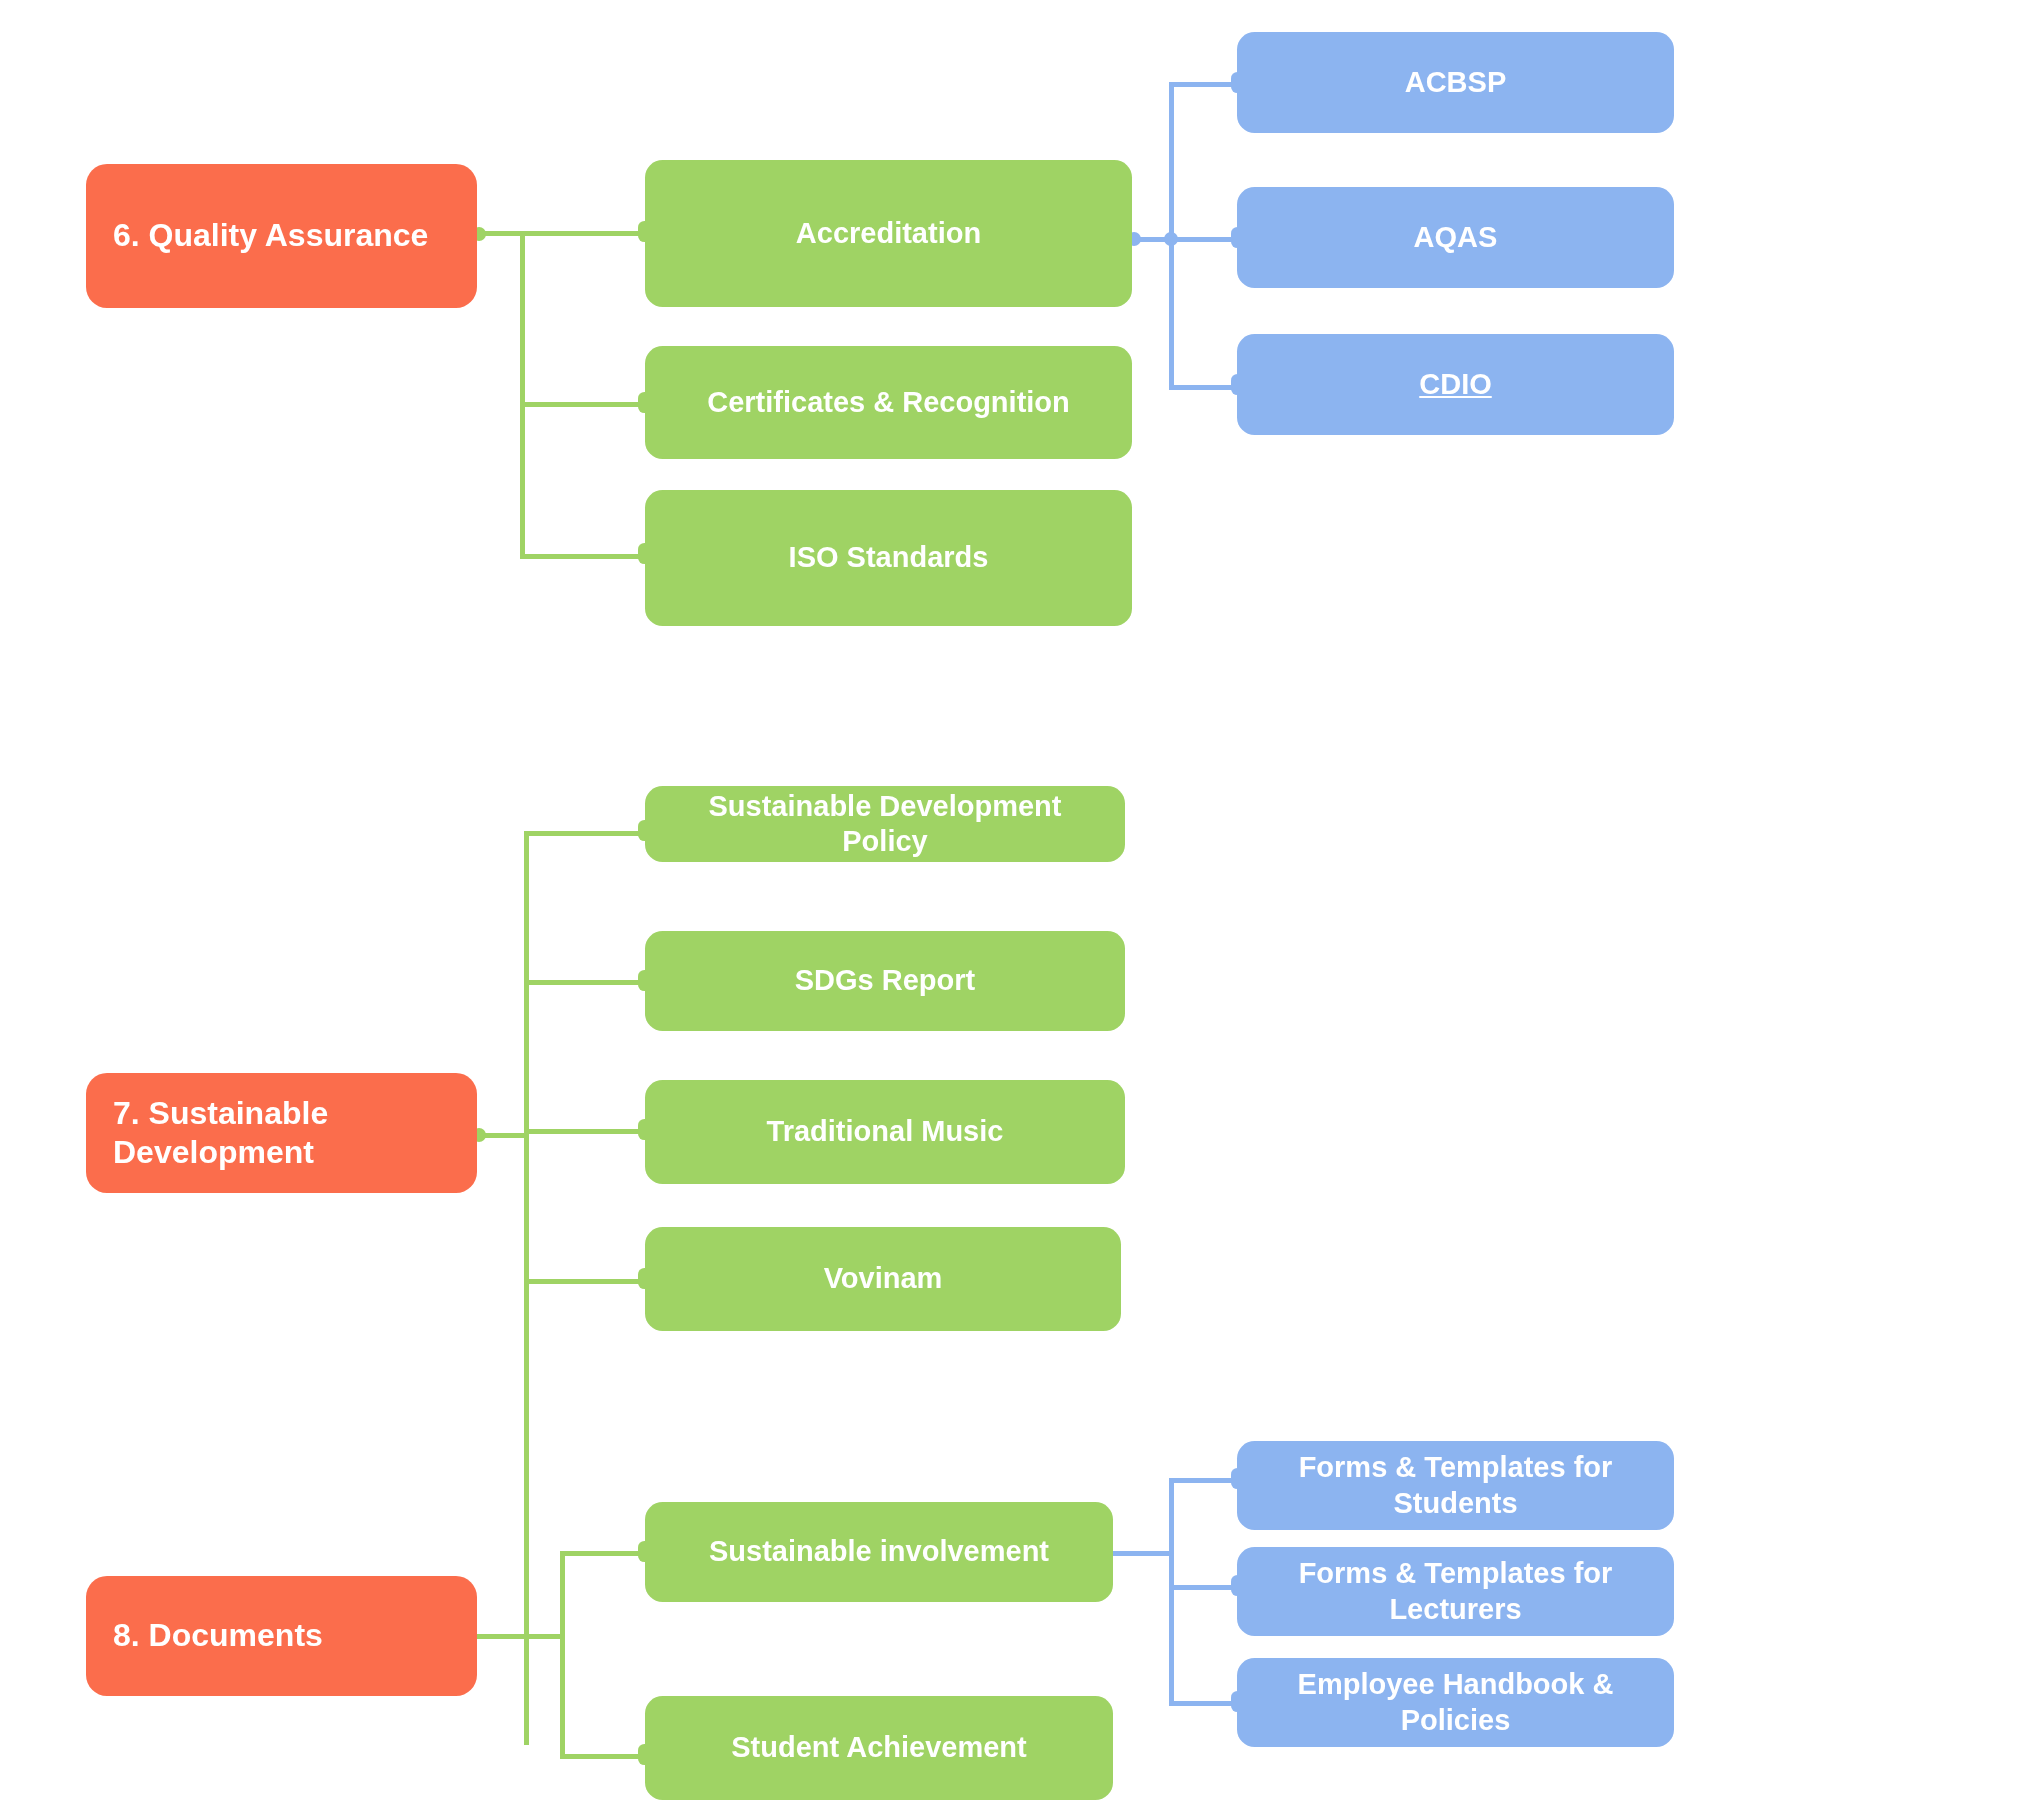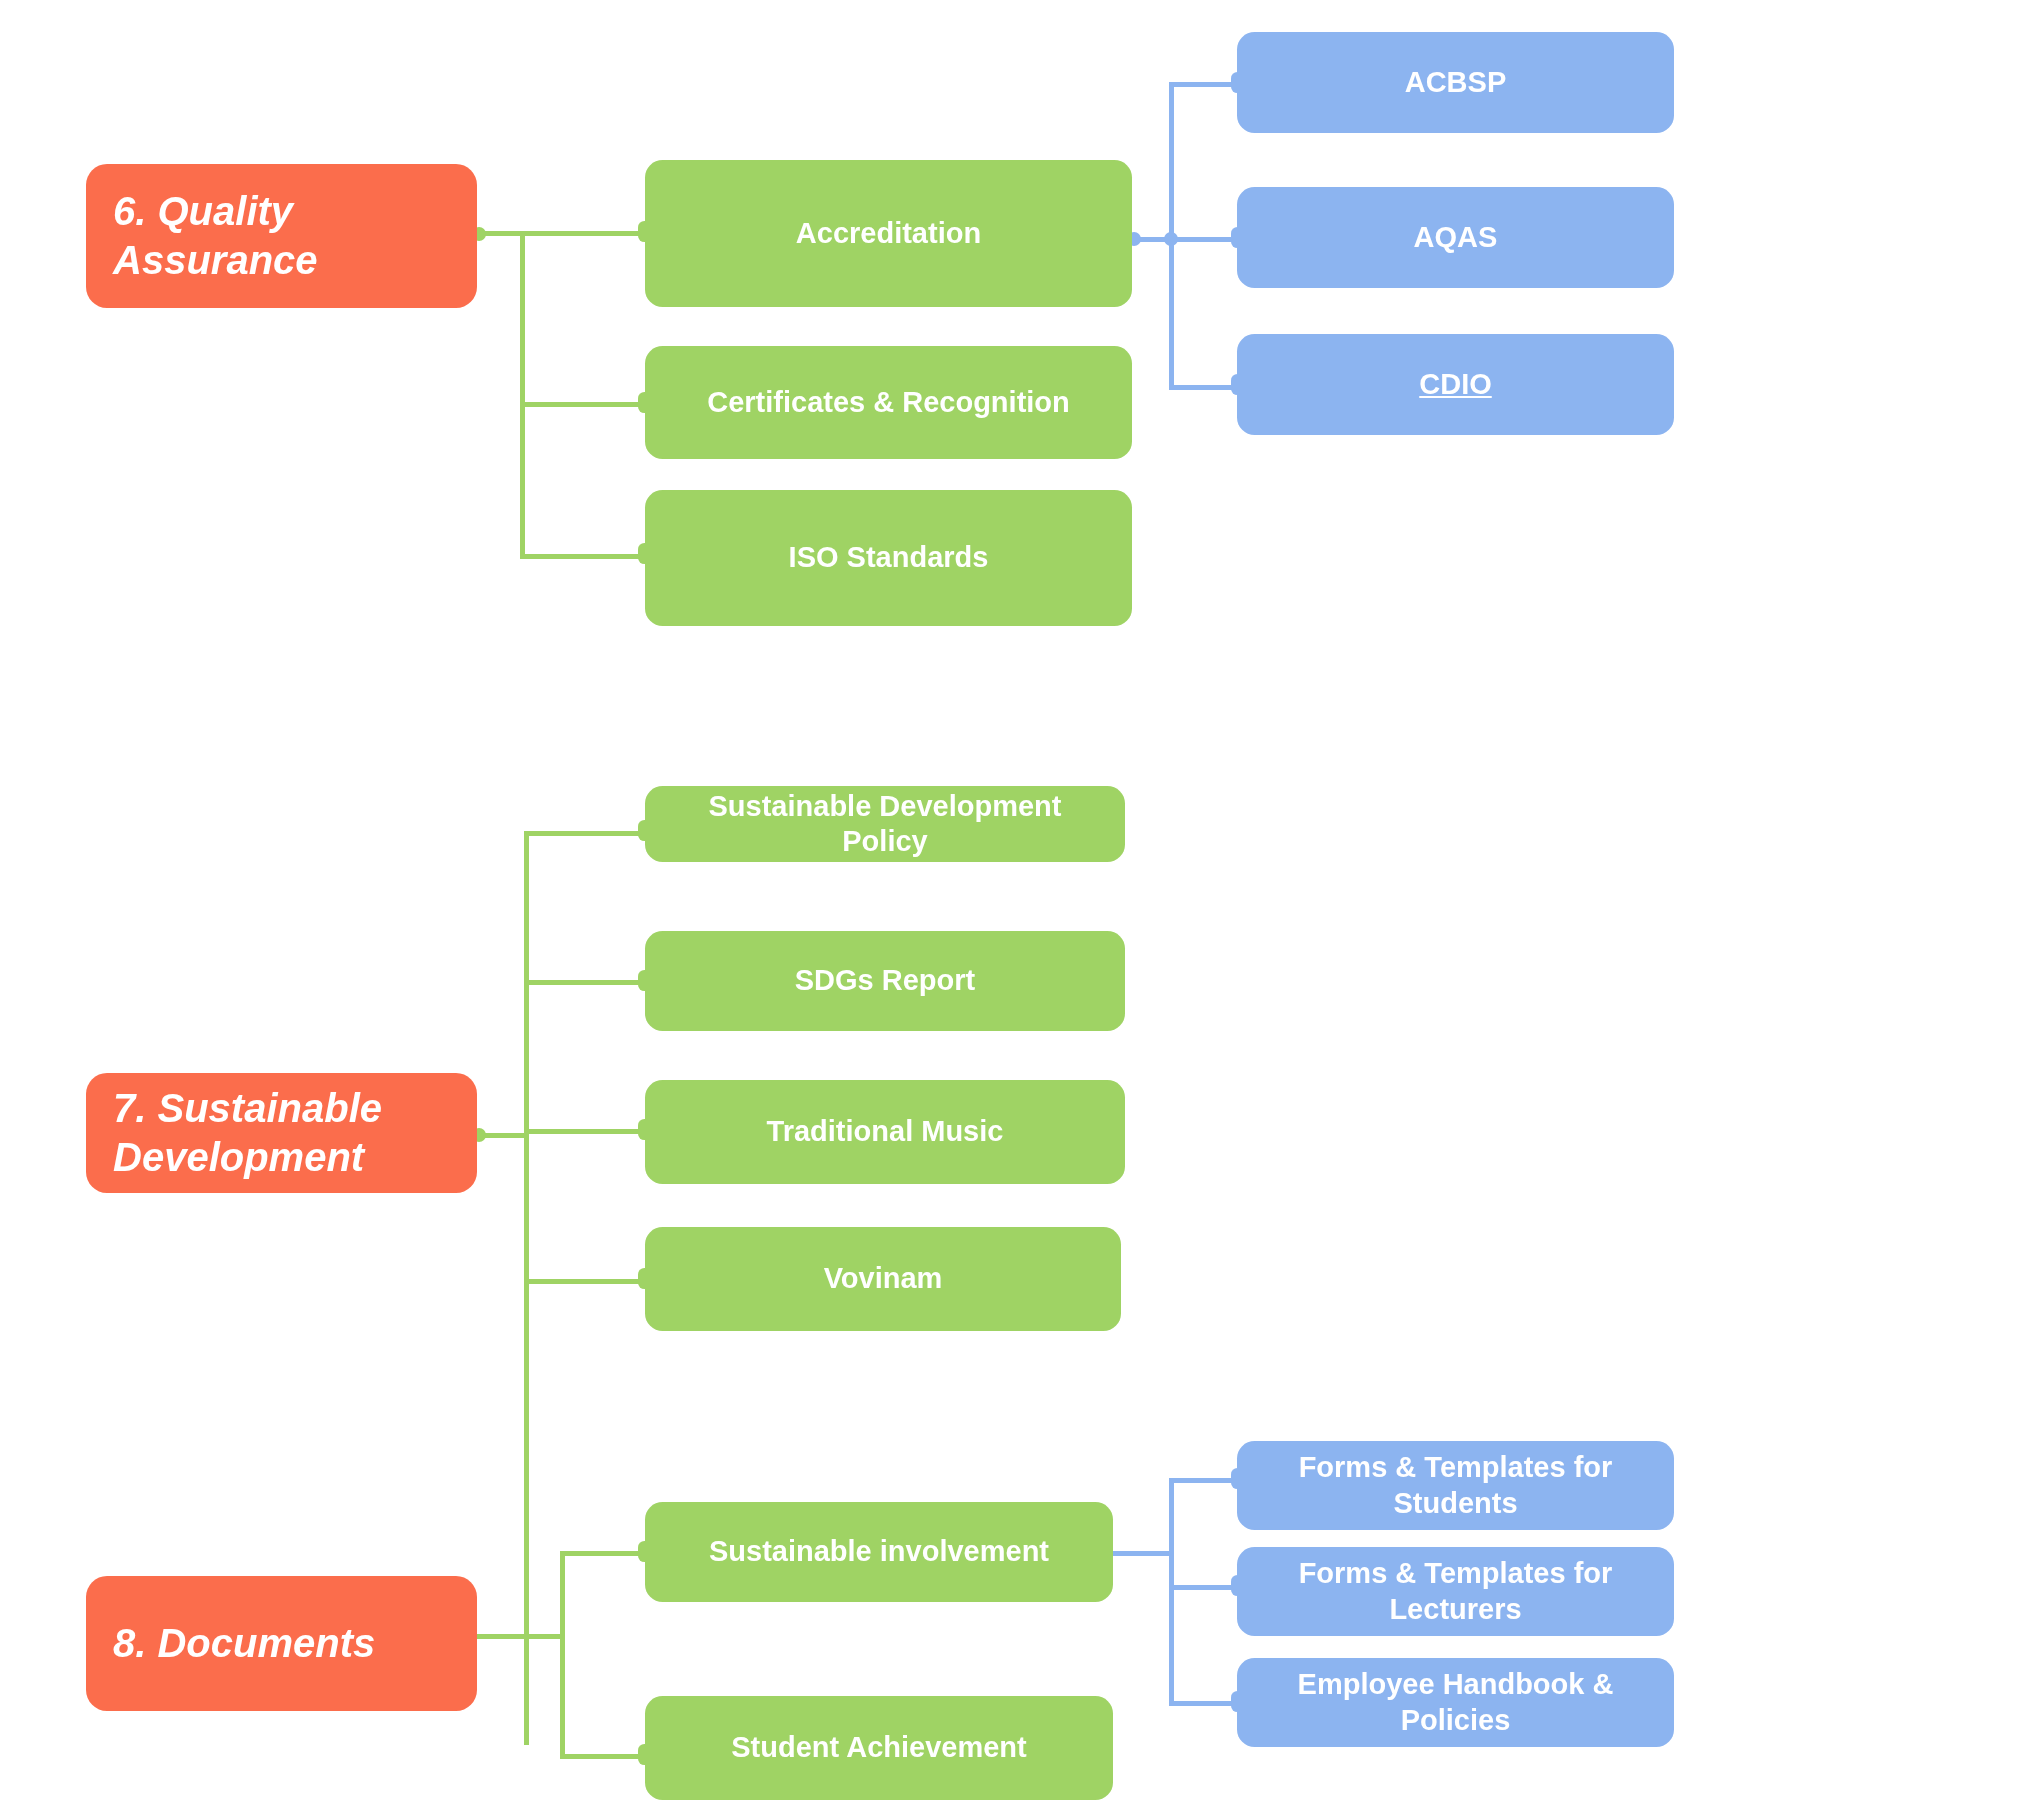--- a/index.html
+++ b/index.html
@@ -4,21 +4,21 @@
 <style>
   html,body{margin:0;padding:0;background:#ffffff;}
   body{font-family:"Liberation Sans",sans-serif;}
   #canvas{position:relative;width:2043px;height:1805px;background:#ffffff;overflow:hidden;}
 
   .node{position:absolute;box-sizing:border-box;display:flex;align-items:center;
         justify-content:center;text-align:center;color:#ffffff;font-weight:bold;
         border-radius:17.6px;padding:4.8px 21px;line-height:1.22;}
   .node.root{justify-content:flex-start;text-align:left;border-radius:21px;padding-left:27px;}
 
-  .lvl1{background:#FB6D4C;font-size:40px;font-style:italic;}
+  .lvl1{background:#FB6D4C;font-size:32px;}
   .lvl2{background:#9FD364;font-size:29px;}
   .lvl3{background:#8CB4F0;font-size:29px;}
 
   
   .ln{position:absolute;}
   .h{height:4.8px;}
   .v{width:4.8px;}
   .g{background:#9FD364;}
   .b{background:#8CB4F0;}
   .dot{position:absolute;width:14.4px;height:14.4px;border-radius:50%;}
@@ -92,21 +92,21 @@
 
   <div class="ln h b" style="left:1113px;top:1551px;width:61px;"></div>
   <div class="ln v b" style="left:1169px;top:1478px;height:228px;"></div>
   <div class="ln h b" style="left:1169px;top:1478px;width:73px;"></div>
   <div class="ln h b" style="left:1169px;top:1585px;width:73px;"></div>
   <div class="ln h b" style="left:1169px;top:1701px;width:73px;"></div>
   <div class="nub b" style="left:1231px;top:1468px;"></div>
   <div class="nub b" style="left:1231px;top:1575px;"></div>
   <div class="nub b" style="left:1231px;top:1691px;"></div>
 
-  <div class="node lvl1 root" style="left:86px;top:1576px;width:391px;height:135px;">8. Documents</div>
+  <div class="node lvl1 root" style="left:86px;top:1576px;width:391px;height:120px;">8. Documents</div>
 
   <div class="node lvl2" style="left:645px;top:1502px;width:468px;height:100px;">Sustainable involvement</div>
   <div class="node lvl2" style="left:645px;top:1696px;width:468px;height:104px;">Student Achievement</div>
 
   <div class="node lvl3" style="left:1237px;top:1441px;width:437px;height:89px;">Forms &amp; Templates for Students</div>
   <div class="node lvl3" style="left:1237px;top:1547px;width:437px;height:89px;">Forms &amp; Templates for Lecturers</div>
   <div class="node lvl3" style="left:1237px;top:1658px;width:437px;height:89px;">Employee Handbook &amp; Policies</div>
 
 </div>
 

